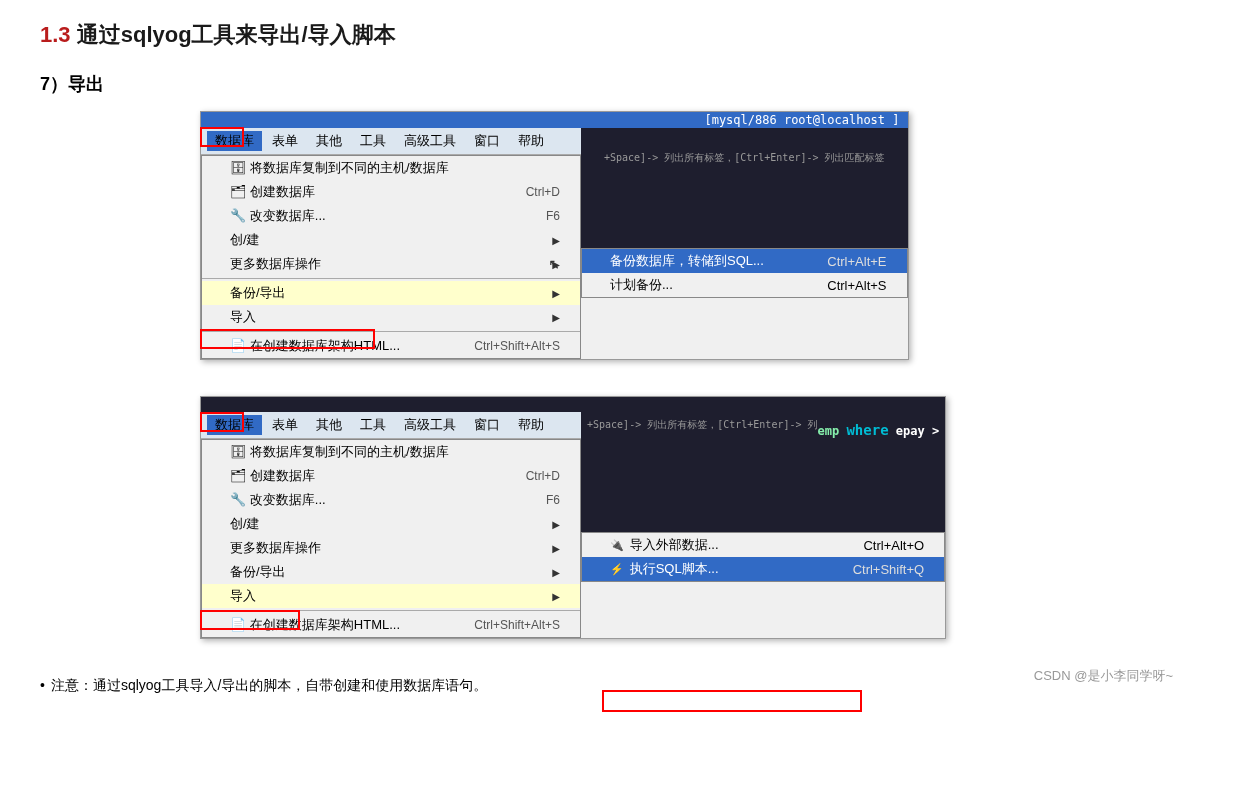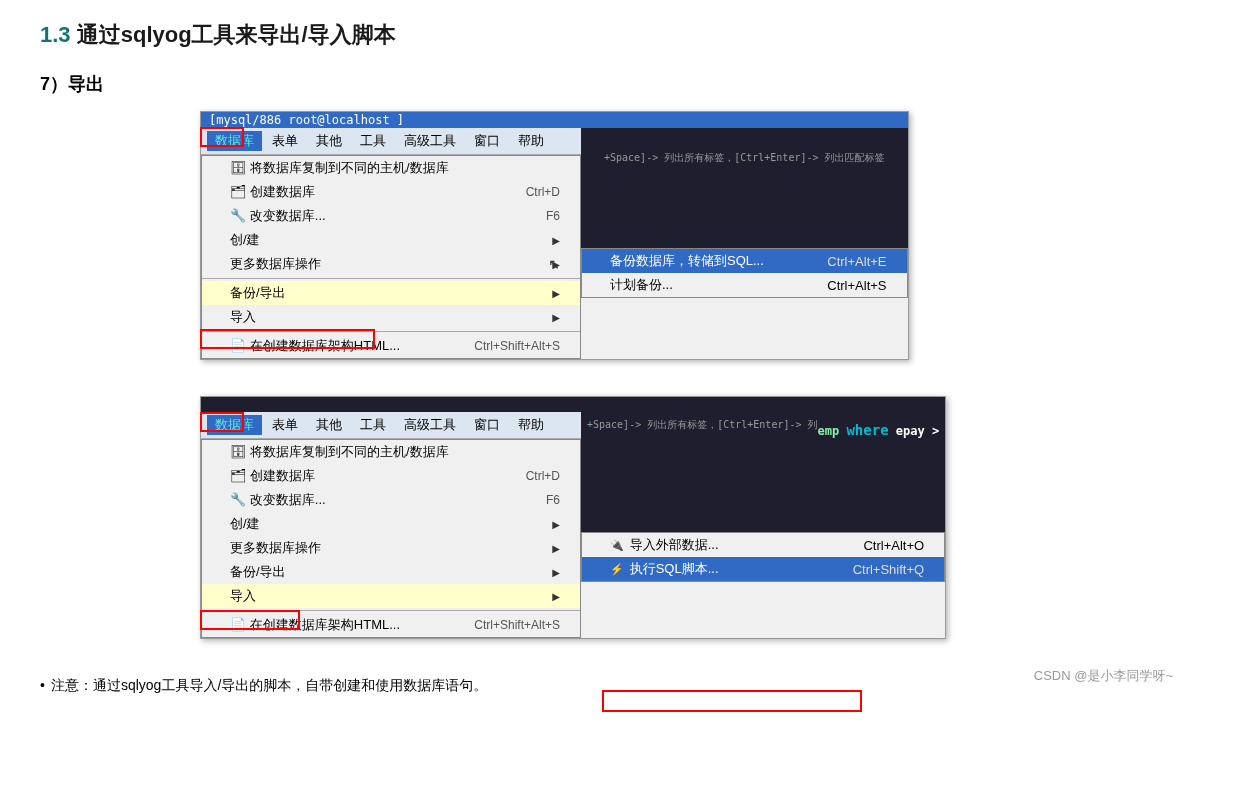--- a/index.html
+++ b/index.html
@@ -14,21 +14,21 @@
     }
 
     .page-title {
       font-size: 22px;
       font-weight: bold;
       color: #1a1a1a;
       margin-bottom: 22px;
       border-bottom: none;
     }
     .page-title .num {
-      color: #0f766e;
+      color: #b91c1c;
       font-size: 22px;
     }
 
     .section-title {
       font-size: 18px;
       font-weight: bold;
       margin-bottom: 14px;
       margin-top: 6px;
     }
 
@@ -59,21 +59,21 @@
     }
 
     .menu-bar-item {
       padding: 2px 8px;
       cursor: default;
       font-size: 13px;
     }
 
     .menu-bar-item.highlighted {
       background: #316ac5;
-      color: #5eead4;
+      color: #000000;
       padding: 1px 8px;
     }
 
     .menu-dropdown {
       background: #f0f0f0;
       border: 1px solid #888;
       min-width: 380px;
       font-size: 13px;
     }
 
@@ -152,20 +152,21 @@
     }
 
     .outer-wrapper {
       position: relative;
     }
 
     
     .ss-wrapper {
       position: relative;
       display: inline-block;
+      text-align: right;
     }
 
     .menu-highlighted-row {
       background: #ffffcc;
     }
   </style>
 </head>
 <body>
 
 <div class="outer-wrapper">

